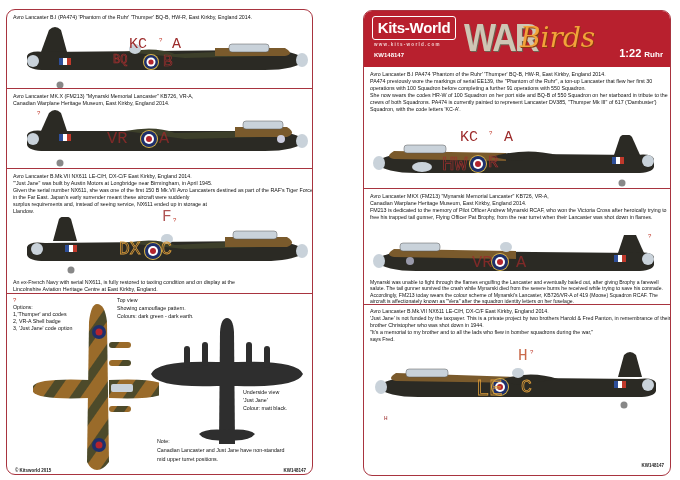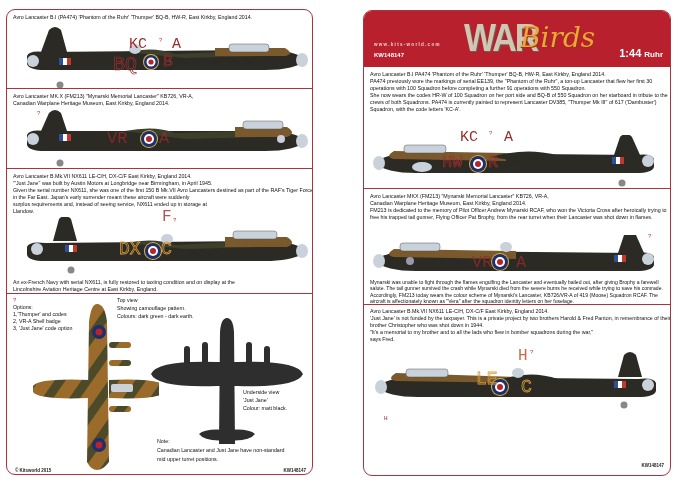--- a/index.html
+++ b/index.html
@@ -59,21 +59,21 @@
         <rect x="44" y="34" width="4" height="7" fill="#2e4f9a"></rect>
           <rect x="48" y="34" width="4" height="7" fill="#fff"></rect>
           <rect x="52" y="34" width="4" height="7" fill="#c0392b"></rect>
         <circle cx="136" cy="38" r="8" fill="#d9b64a"></circle>
           <circle cx="136" cy="38" r="7" fill="#1e2f6b"></circle>
           <circle cx="136" cy="38" r="4.5" fill="#fff"></circle>
           <circle cx="136" cy="38" r="2.6" fill="#b3242d"></circle>
         <circle cx="45" cy="61" r="3.5" fill="#888"></circle>
       </svg>
     </div>
-    <div class="code code-outline-red" style="left:106px;top:43px;font-size:20px;text-align:center;">BQ</div>
+    <div class="code code-outline-red" style="left:106px;top:43px;font-size:12px;text-align:center;">BQ</div>
     <div class="code code-outline-red" style="left:156px;top:43px;font-size:16px;">B</div>
     <div class="code code-red" style="left:122px;top:26px;font-size:15px;">KC</div>
     <div class="q" style="left:152px;top:27px;">?</div>
     <div class="code code-red" style="left:165px;top:26px;font-size:15px;">A</div>
   </div>
 
   <div class="section" style="top:79px;height:80px;">
     <div class="txt caption" style="left:6px;top:4px;width:298px;">Avro Lancaster MK.X (FM213)  "Mynarski Memorial Lancaster" KB726, VR-A,
 Canadian Warplane Heritage Museum, East Kirkby, England 2014.</div>
     <div class="plane" style="left:8px;top:20px;width:296px;height:58px;">
@@ -188,25 +188,26 @@
     <div class="txt" style="left:150px;top:153px;">Canadian Lancaster and Just Jane have non-standard</div>
     <div class="txt" style="left:150px;top:162px;">mid upper turret positions.</div>
 
     <div class="code-foot" style="left:8px;top:174px;">© Kitsworld 2015</div>
     <div class="code-foot" style="right:6px;top:174px;">KW148147</div>
   </div>
 </div>
 
 <div id="sheet-right" class="sheet">
   <div id="header">
+    <div id="kw-logo">Kits-World</div>
     <div id="kw-url">www.kits-world.com</div>
     <div id="kw-code">KW148147</div>
     <div id="war">WAR</div>
     <div id="birds">Birds</div>
-    <div id="scale"><span>1:44</span> <small>Ruhr</small></div>
+    <div id="scale"><span>1:22</span> <small>Ruhr</small></div>
   </div>
 
   <div class="section" style="top:56px;height:122px;">
     <div class="txt caption" style="left:6px;top:4px;width:300px;">Avro Lancaster B.I PA474 'Phantom of the Ruhr' 'Thumper' BQ-B, HW-R, East Kirkby, England 2014.
 PA474 previously wore the markings of serial EE139, the "Phantom of the Ruhr", a ton-up Lancaster that flew her first 30 operations with 100 Squadron before completing a further 91 operations with 550 Squadron.
 She now wears the codes HR-W of 100 Squadron on her port side and BQ-B of 550 Squadron on her starboard in tribute to the crews of both Squadrons. PA474 is currently painted to represent Lancaster DV385, "Thumper Mk III" of 617 ('Dambuster') Squadron, with the code letters 'KC-A'.</div>
     <div class="plane" style="left:6px;top:68px;width:296px;height:52px;">
       <svg viewBox="0 0 296 52">
         <g transform="translate(296,0) scale(-1,1)">
           <path d="M26 20 L34 2 Q40 -4 46 2 L52 20 Z" fill="#2b2a24"></path>
@@ -221,21 +222,21 @@
             <rect x="50" y="22" width="4" height="7" fill="#2e4f9a"></rect>
           <circle cx="188" cy="29" r="9" fill="#d9b64a"></circle>
             <circle cx="188" cy="29" r="8" fill="#1e2f6b"></circle>
             <circle cx="188" cy="29" r="5" fill="#fff"></circle>
             <circle cx="188" cy="29" r="3" fill="#b3242d"></circle>
           <ellipse cx="244" cy="32" rx="10" ry="5" fill="#c9d2da"></ellipse>
           <circle cx="44" cy="48" r="3.5" fill="#888"></circle>
         </g>
       </svg>
     </div>
-    <div class="code code-outline-red" style="left:78px;top:86px;font-size:17px;">HW</div>
+    <div class="code code-outline-red" style="left:78px;top:86px;font-size:21px;">HW</div>
     <div class="code code-outline-red" style="left:124px;top:86px;font-size:17px;">R</div>
     <div class="code code-red" style="left:96px;top:62px;font-size:15px;">KC</div>
     <div class="q" style="left:125px;top:63px;">?</div>
     <div class="code code-red" style="left:140px;top:62px;font-size:15px;">A</div>
   </div>
 
   <div class="section" style="top:178px;height:116px;">
     <div class="txt caption" style="left:6px;top:4px;width:300px;">Avro Lancaster MKX (FM213)  "Mynarski Memorial Lancaster" KB726, VR-A,
 Canadian Warplane Heritage Museum, East Kirkby, England 2014.
 FM213 is dedicated to the memory of Pilot Officer Andrew Mynarski RCAF, who won the Victoria Cross after heroically trying to free his trapped tail gunner, Flying Officer Pat Brophy, from the rear turret when their Lancaster was shot down in flames.</div>
@@ -287,20 +288,20 @@
             <rect x="46" y="30" width="4" height="7" fill="#fff"></rect>
             <rect x="50" y="30" width="4" height="7" fill="#2e4f9a"></rect>
           <circle cx="168" cy="36" r="9" fill="#d9b64a"></circle>
             <circle cx="168" cy="36" r="8" fill="#1e2f6b"></circle>
             <circle cx="168" cy="36" r="5" fill="#fff"></circle>
             <circle cx="168" cy="36" r="3" fill="#b3242d"></circle>
           <circle cx="44" cy="54" r="3.5" fill="#888"></circle>
         </g>
       </svg>
     </div>
-    <div class="code code-outline" style="left:112px;top:64px;font-size:18px;">LE</div>
+    <div class="code code-outline" style="left:112px;top:72px;font-size:22px;">LE</div>
     <div class="code code-outline" style="left:157px;top:72px;font-size:18px;">C</div>
     <div class="code code-red" style="left:154px;top:42px;font-size:16px;opacity:0.85;color:#c0502b;">H</div>
     <div class="q" style="left:166px;top:44px;">?</div>
     <div class="code code-red" style="left:20px;top:110px;font-size:6px;">H</div>
     <div class="code-foot" style="right:6px;top:158px;">KW148147</div>
   </div>
 </div>
 
 </body></html>

